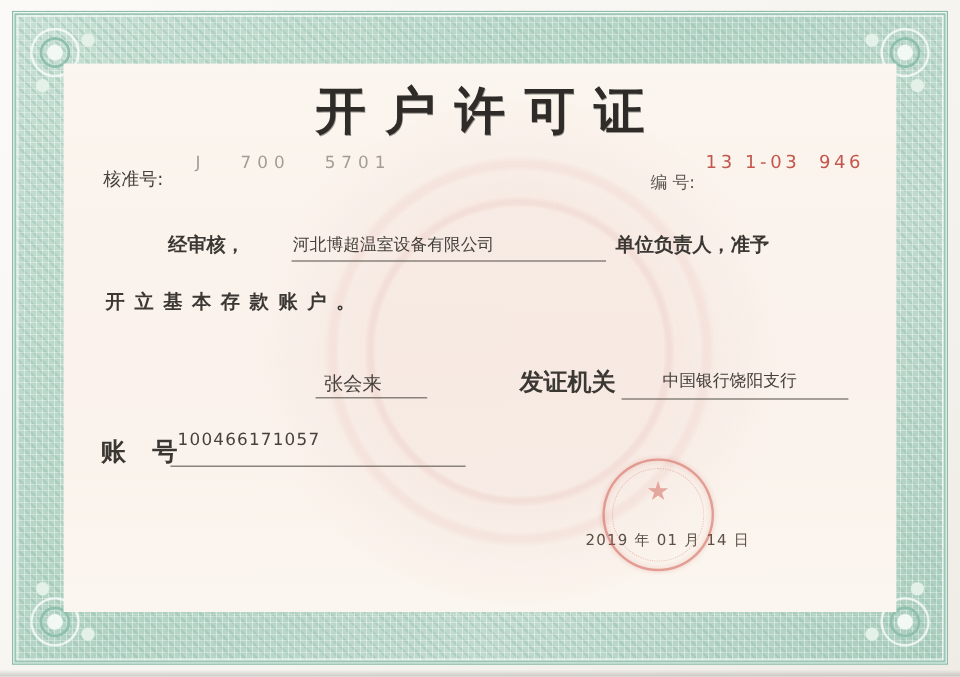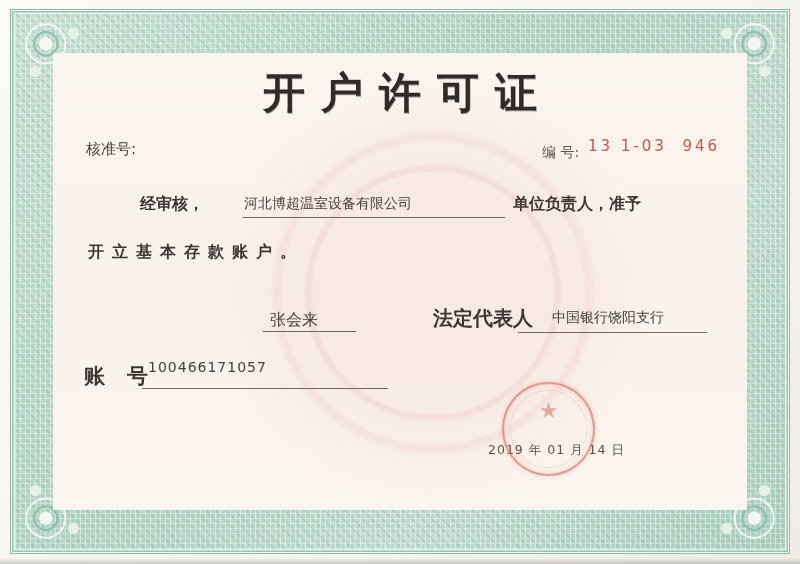--- a/index.html
+++ b/index.html
@@ -103,35 +103,36 @@
   </div>
 
   <div class="paper">
     <div class="tint"></div>
     <div class="watermark"></div>
   </div>
 
   <div class="abs title">开户许可证</div>
 
   <span class="abs lbl-sm" style="left:86px; top:140px;">核准号:</span>
+  <span class="abs faded pre" style="left:163px; top:128px;">J   700   5701</span>
 
   <span class="abs serial-lbl pre" style="left:542px; top:144px;">编 号:</span>
-  <span class="abs serial-val pre" style="left:588px; top:137px;text-align:center;">13 1-03  946</span>
+  <span class="abs serial-val pre" style="left:588px; top:126px;text-align:center;">13 1-03  946</span>
 
   <span class="abs body-lg" style="left:140px; top:194px;">经审核，</span>
   <span class="abs fill-in" style="left:244px; top:195px;">河北博超温室设备有限公司</span>
   <div class="uline" style="left:243px; top:217px; width:262px;"></div>
   <span class="abs body-lg" style="left:513px; top:194px;">单位负责人，准予</span>
 
   <span class="abs body-lg" style="left:88px; top:242px; letter-spacing:8px;">开立基本存款账户。</span>
 
   <span class="abs fill-in" style="left:270px; top:310px; font-size:16px;">张会来</span>
   <div class="uline" style="left:263px; top:331px; width:93px;"></div>
 
-  <span class="abs body-lg" style="left:433px; top:305px; font-size:20px;">法定代表人</span>
+  <span class="abs body-lg" style="left:433px; top:305px; font-size:20px;">发证机关</span>
   <span class="abs fill-in" style="left:552px; top:309px;">中国银行饶阳支行</span>
   <div class="uline" style="left:518px; top:332px; width:189px;"></div>
 
   <span class="abs body-lg pre" style="left:84px; top:362px; font-size:21px;">账   号</span>
   <span class="abs acct-val" style="left:148px; top:359px;">100466171057</span>
   <div class="uline" style="left:142px; top:388px; width:246px;"></div>
 
   <span class="abs issuer" style="left:488px; top:442px;">2019 年 01 月 14 日</span>
 
   <div class="abs seal">

